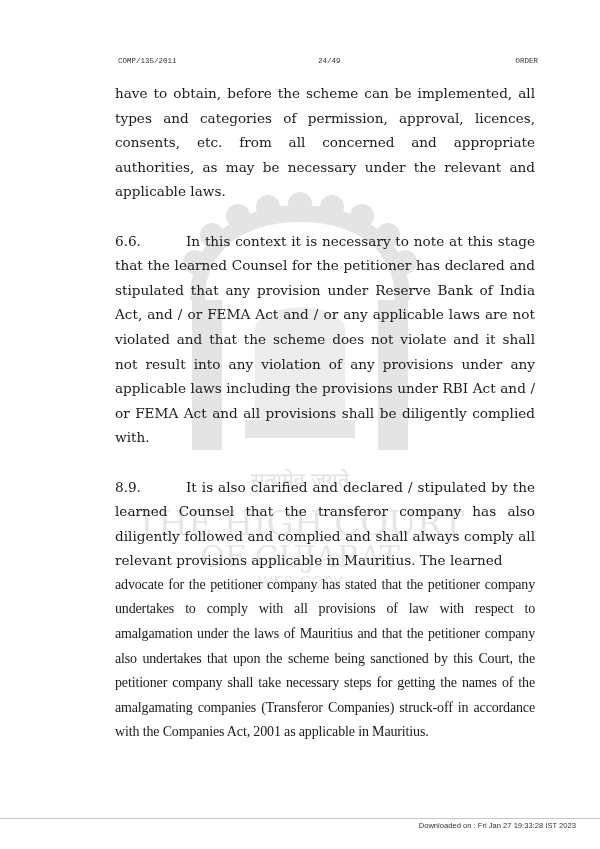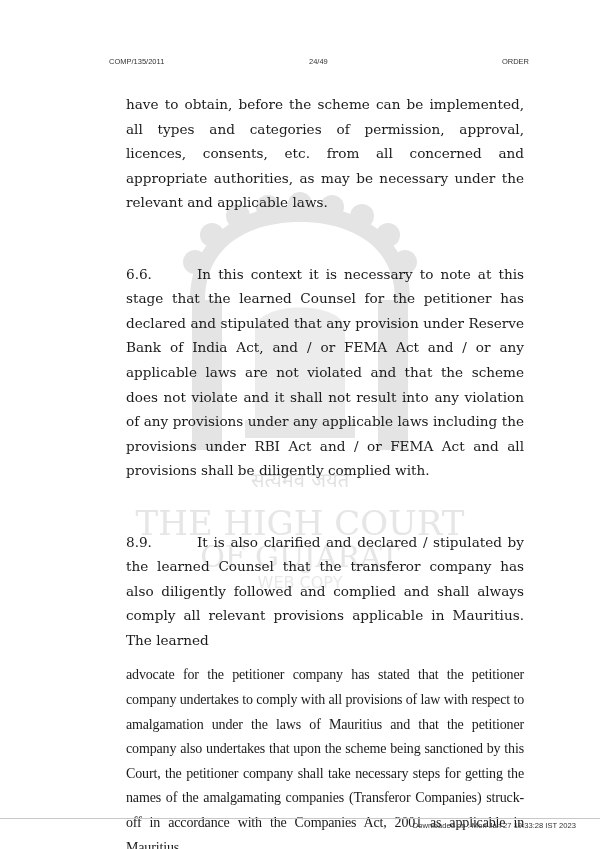--- a/index.html
+++ b/index.html
@@ -1,29 +1,29 @@
 <!DOCTYPE html>
 <html><head>
 <meta charset="utf-8">
 <style>
   html, body { margin: 0; padding: 0; background: #ffffff; }
   body { width: 600px; height: 849px; position: relative; overflow: hidden; }
   .page { position: absolute; left: 0; top: 0; width: 600px; height: 849px; background: #fff; }
 
-  .header { position: absolute; top: 57px; left: 109px; width: 420px; height: 12px;
-    font-family: Liberation Sans, sans-serif; font-size: 7.5px; color: #333; }
+  .header { position: absolute; top: 57px; left: 118px; width: 420px; height: 12px;
+    font-family: Liberation Mono, monospace; font-size: 7.5px; color: #333; }
   .header .left { position: absolute; left: 0; top: 0; }
   .header .center { position: absolute; left: 200px; top: 0; }
   .header .right { position: absolute; right: 0; top: 0; margin-left: 41px; }
 
   
   .watermark { position: absolute; left: 0; top: 0; width: 600px; height: 849px; pointer-events: none; }
 
   .body-text { position: absolute; left: 115px; top: 81px; width: 420px; color: #1a1a1a; }
-  .para { margin: 11px; text-align: justify; }
+  .para { margin: 0; text-align: justify; }
   .serif { font-family: "DejaVu Serif", serif; font-size: 13.6px; line-height: 24.6px; }
   .serif2 { font-family: "Liberation Serif", serif; font-size: 14px; line-height: 24.6px; letter-spacing: -0.15px; }
   .gap { height: 24.6px; }
   .num { display: inline-block; width: 71px; }
 
   .footer-line { position: absolute; left: 0; top: 818px; width: 600px; height: 1px; background: #c8c8c8; }
   .footer { position: absolute; right: 24px; top: 821px;
     font-family: "Liberation Sans", sans-serif; font-size: 7.6px; color: #333; }
 </style>
 </head>
@@ -70,14 +70,14 @@
       <span class="num">6.6.</span><span>In this context it is necessary to note at this stage that the learned Counsel for the petitioner has declared and stipulated that any provision under Reserve Bank of India Act, and / or FEMA Act and / or any applicable laws are not violated and that the scheme does not violate and it shall not result into any violation of any provisions under any applicable laws including the provisions under RBI Act and / or FEMA Act and all provisions shall be diligently complied with.</span>
     </p>
     <div class="gap"></div>
     <p class="para serif">
       <span class="num">8.9.</span><span>It is also clarified and declared / stipulated by the learned Counsel that the transferor company has also diligently followed and complied and shall always comply all relevant provisions applicable in Mauritius. The learned</span>
     </p>
     <p class="para serif2">advocate for the petitioner company has stated that the petitioner company undertakes to comply with all provisions of law with respect to amalgamation under the laws of Mauritius and that the petitioner company also undertakes that upon the scheme being sanctioned by this Court, the petitioner company shall take necessary steps for getting the names of the amalgamating companies (Transferor Companies) struck-off in accordance with the Companies Act, 2001 as applicable in Mauritius.</p>
   </div>
 
   <div class="footer-line"></div>
-  <div class="footer">Downloaded on : Mon Jan 27 19:33:28 IST 2023</div>
+  <div class="footer">Downloaded on : Fri Jan 27 19:33:28 IST 2023</div>
 </div>
 
 </body></html>

